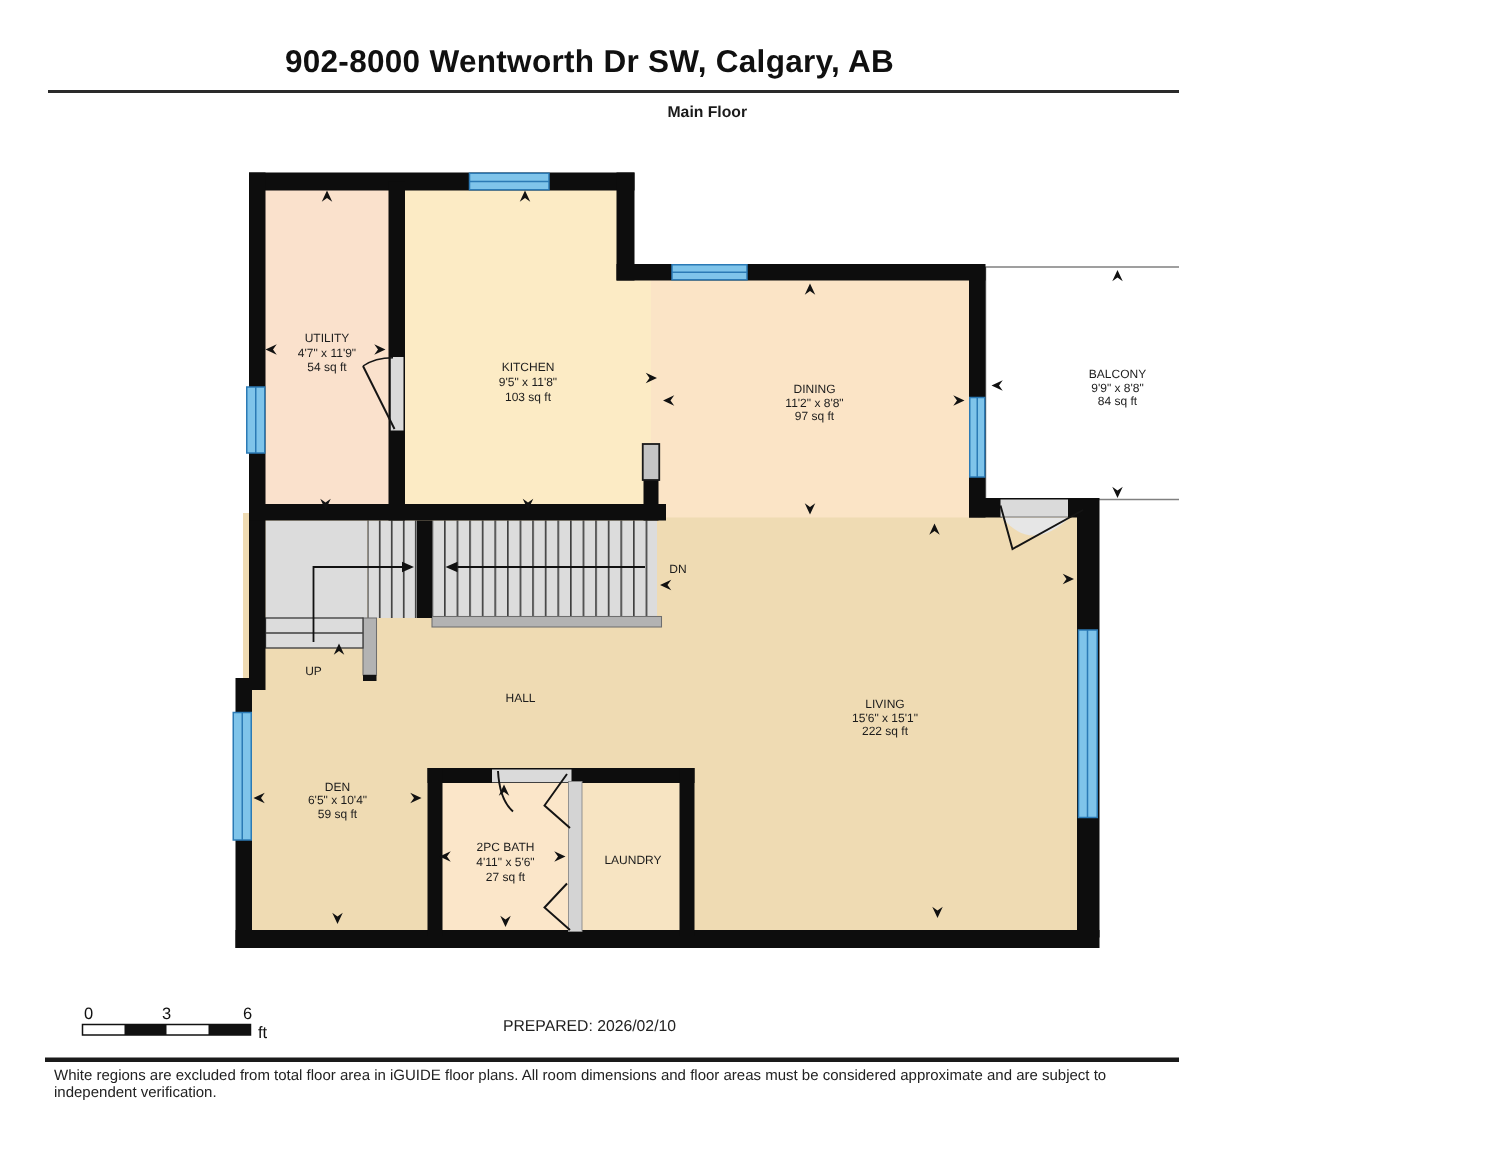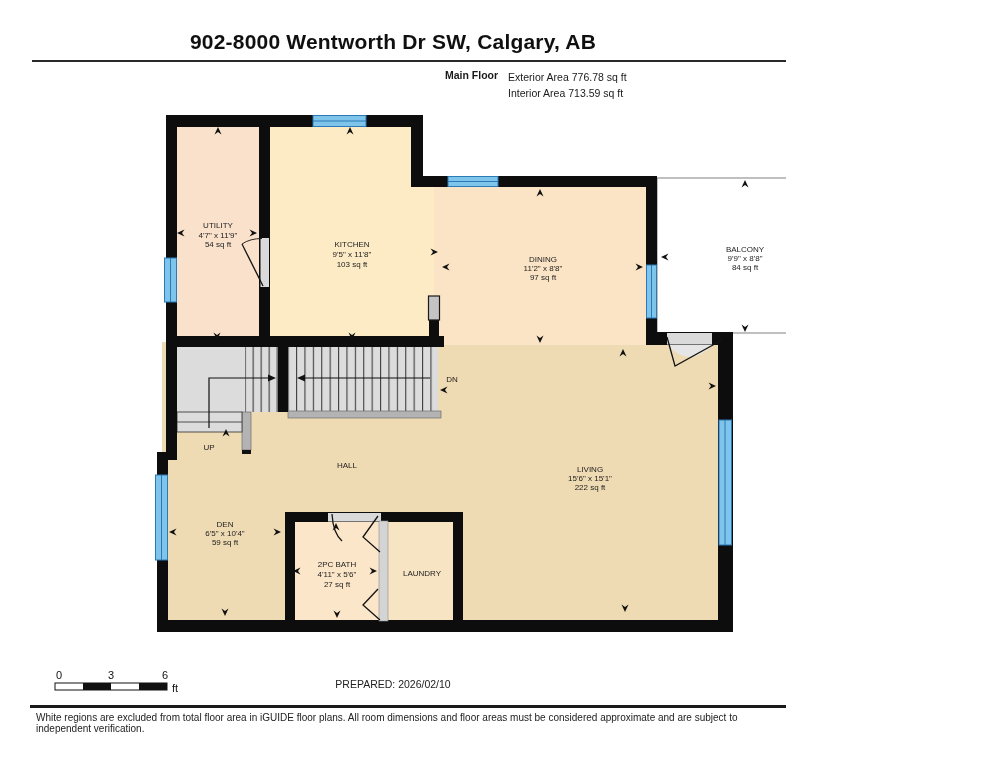--- a/index.html
+++ b/index.html
@@ -24,24 +24,20 @@
 </style>
 </head>
 <body>
 
 <div class="page">
 
   <div class="abs title">902-8000 Wentworth Dr SW, Calgary, AB</div>
   <div class="abs rule1"></div>
   <div class="abs subhdr">
     <span class="floor">Main Floor</span>
-    <span class="areas">
-      <span>Exterior Area 776.78 sq ft</span><br>
-      <span>Interior Area 713.59 sq ft</span>
-    </span>
   </div>
 
   <svg width="993" height="768" viewBox="0 0 993 768">
     <defs>
       <pattern id="stepsL" x="244.6" width="8" height="65" patternUnits="userSpaceOnUse">
         <rect width="8" height="65" fill="#DCDCDC"></rect>
           <rect width="1.1" height="65" fill="#3f3f3f"></rect>
       </pattern>
       <pattern id="stepsR" x="287.6" width="8.4" height="65" patternUnits="userSpaceOnUse">
         <rect width="8.4" height="65" fill="#DCDCDC"></rect>

